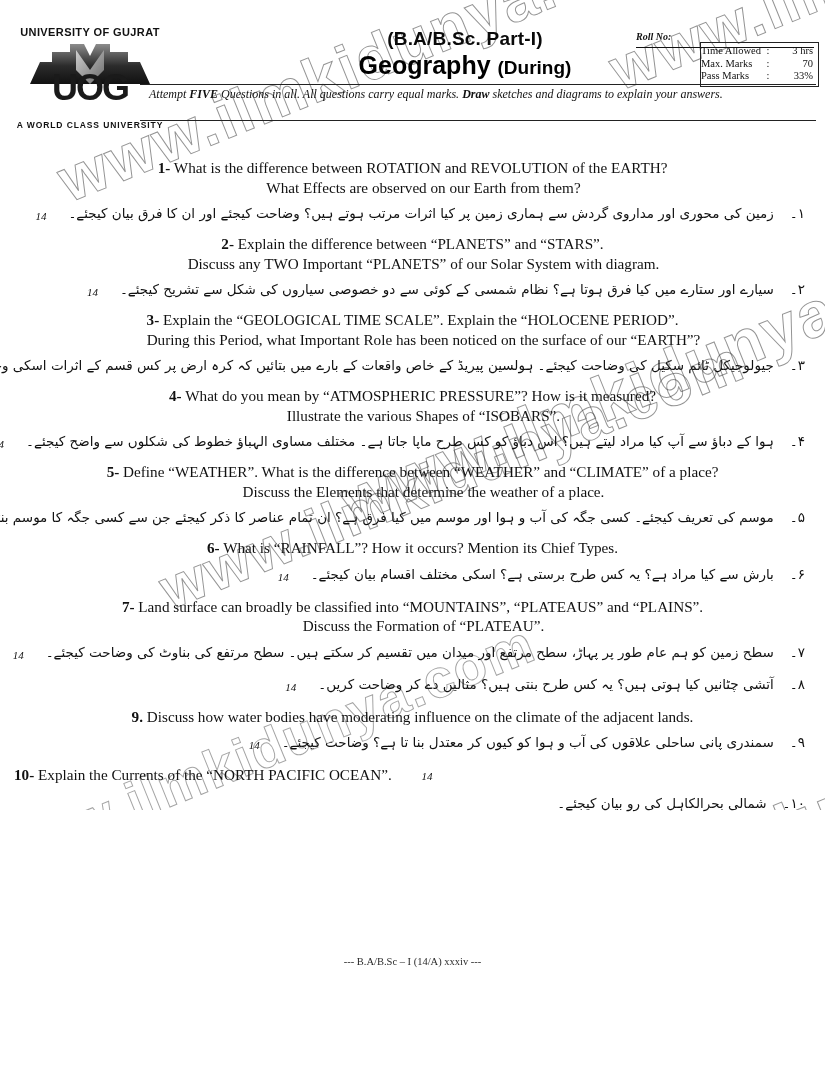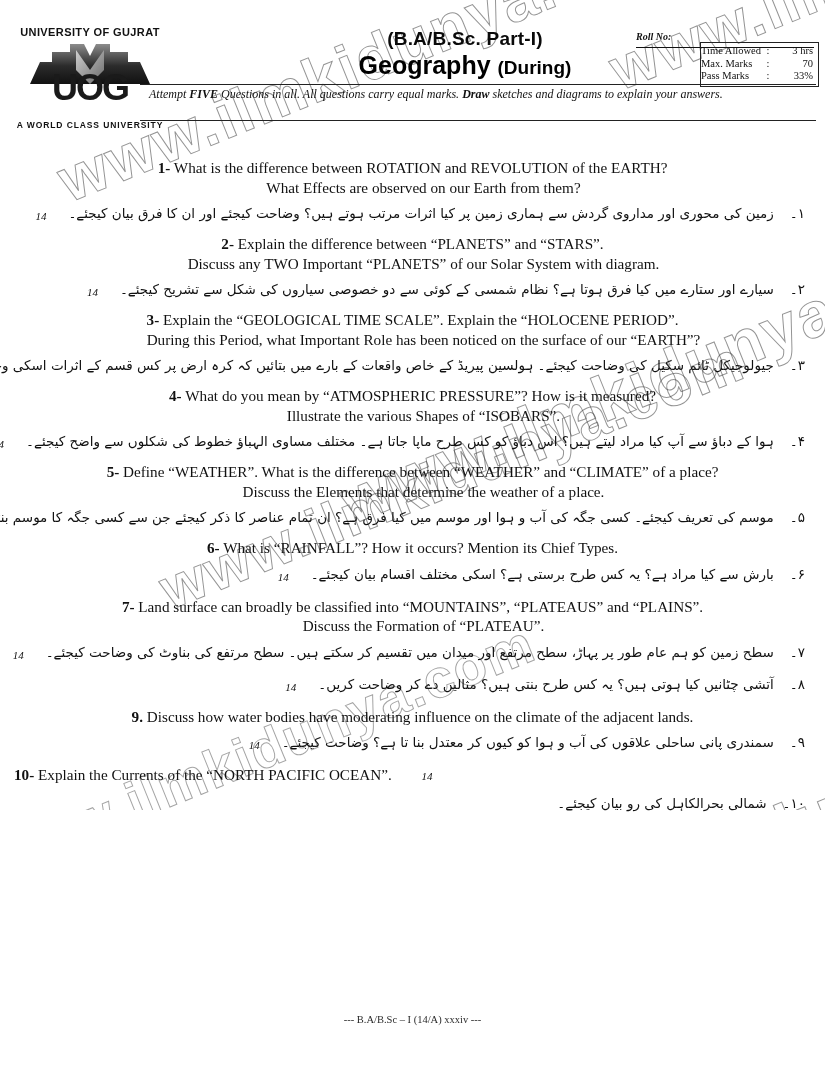--- a/index.html
+++ b/index.html
@@ -136,21 +136,21 @@
 
   .q-inline .q-en{ display:inline; }
   .q-inline-marks{ font-style:italic; font-size:11px; margin-left:26px; }
 
   
   .sp-a{ margin-bottom:10px; }
   .sp-b{ margin-bottom:12px; }
 
   
   .footer{
-    position:absolute; left:0; right:0; top:1014px; z-index:10;
+    position:absolute; left:0; right:0; top:956px; z-index:10;
     text-align:center; font-size:10.5px; color:#2a2a2a;
   }
 </style>
 </head>
 <body>
 
 <div class="page">
 
   <div class="header">
 

